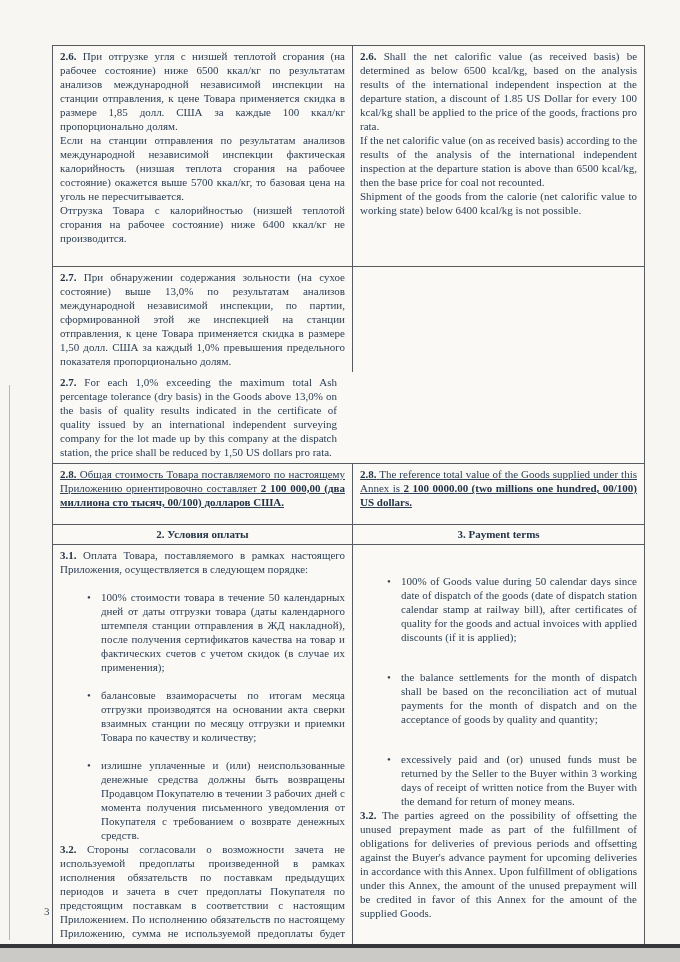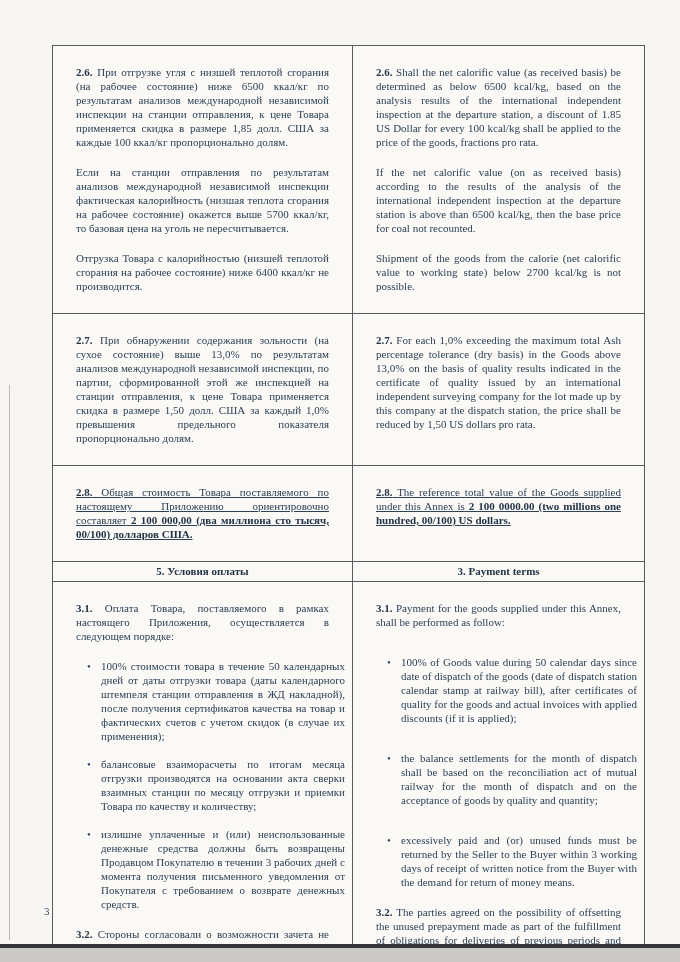--- a/index.html
+++ b/index.html
@@ -23,32 +23,32 @@
   .row{display:flex;border-top:1px solid #565b60;}
   .row:first-child{border-top:none;}
   .cell{
     box-sizing:border-box;
     padding:3px 7px 4px 7px;
     font-size:11px;line-height:14px;
     text-align:justify;
   }
   .cell.left{width:300px;border-right:1px solid #565b60;}
   .cell.right{width:291px;}
-  .cell p{margin:16px;}
+  .cell p{margin:0;}
   .mt-sm{margin-top:3px;}
   .mt-md{margin-top:14px;}
   .mt-lg{margin-top:26px;}
   .mt-xl{margin-top:40px;}
   b,.bold{font-weight:bold;color:#243447;}
   .hdr .cell{
     text-align:center;font-weight:bold;color:#243447;
     padding:2px 4px 3px 4px;
   }
   .r26{min-height:220px;}
-  .r27{min-height:106px;}
+  .r27{min-height:106px;flex-direction:column;}
   .r28{min-height:60px;text-decoration:underline;}
   .r3{min-height:412px;}
   .r41{height:19px;overflow:hidden;}
   .r41 .cell{text-align:left;white-space:nowrap;overflow:hidden;}
   .bullet{display:flex;margin-left:27px;}
   .bullet .dot{width:14px;flex:0 0 14px;font-size:11px;}
   .bullet .bt{flex:1;text-align:justify;}
   .page-number{
     position:absolute;left:44px;top:905px;
     font-size:11px;color:#3a4c60;
@@ -73,21 +73,21 @@
 
     <div class="row r26">
       <div class="cell left">
         <p><b>2.6.</b> <span>При отгрузке угля с низшей теплотой сгорания (на рабочее состояние) ниже 6500 ккал/кг по результатам анализов международной независимой инспекции на станции отправления, к цене Товара применяется скидка в размере 1,85 долл. США за каждые 100 ккал/кг пропорционально долям.</span></p>
         <p class="mt-md">Если на станции отправления по результатам анализов международной независимой инспекции  фактическая калорийность (низшая теплота сгорания на рабочее состояние) окажется выше 5700 ккал/кг, то базовая цена на уголь не пересчитывается.</p>
         <p class="mt-md">Отгрузка Товара с калорийностью (низшей теплотой сгорания на рабочее состояние) ниже 6400 ккал/кг не производится.</p>
       </div>
       <div class="cell right">
         <p><b>2.6.</b> <span>Shall the net calorific value (as received basis) be determined as below 6500 kcal/kg, based on the analysis results of the international independent inspection at the departure station, a discount of 1.85 US Dollar for every 100 kcal/kg shall be applied to the price of the goods, fractions pro rata.</span></p>
         <p class="mt-md">If the net calorific value (on as received basis) according to the results of the analysis of the international independent inspection at the departure station is above than 6500 kcal/kg, then the base price for coal not recounted.</p>
-        <p class="mt-lg">Shipment of the goods from the calorie (net calorific value to working state) below 2700 kcal/kg is not possible.</p>
+        <p class="mt-lg">Shipment of the goods from the calorie (net calorific value to working state) below 6400 kcal/kg is not possible.</p>
       </div>
     </div>
 
     <div class="row r27">
       <div class="cell left">
         <p><b>2.7.</b> <span>При обнаружении содержания зольности (на сухое состояние) выше 13,0% по результатам анализов международной независимой инспекции, по партии, сформированной этой же инспекцией на станции отправления, к цене Товара применяется скидка в размере 1,50 долл. США за каждый 1,0% превышения предельного показателя пропорционально долям.</span></p>
       </div>
       <div class="cell right">
         <p><b>2.7.</b> <span>For each 1,0% exceeding the maximum total Ash percentage tolerance (dry basis) in the Goods above 13,0% on the basis of quality results indicated in the certificate of quality issued by an international independent surveying company for the lot made up by this company at the dispatch station, the price shall be reduced by 1,50 US dollars pro rata.</span></p>
       </div>
@@ -96,21 +96,21 @@
     <div class="row r28">
       <div class="cell left">
         <p><b>2.8.</b> <span>Общая стоимость Товара поставляемого по настоящему Приложению ориентировочно составляет</span> <b>2 100 000,00 (два миллиона сто тысяч, 00/100) долларов США.</b></p>
       </div>
       <div class="cell right">
         <p><b>2.8.</b> <span>The reference total value of the Goods supplied under this Annex is</span> <b>2 100 0000.00 (two millions one hundred, 00/100) US dollars.</b></p>
       </div>
     </div>
 
     <div class="row hdr">
-      <div class="cell left">5. Условия оплаты</div>
+      <div class="cell left">2. Условия оплаты</div>
       <div class="cell right">3. Payment terms</div>
     </div>
 
     <div class="row r3">
       <div class="cell left">
         <p><b>3.1.</b> <span>Оплата Товара, поставляемого в рамках настоящего Приложения, осуществляется в следующем порядке:</span></p>
         <div class="bullet mt-md">
           <span class="dot">•</span>
           <span class="bt">100% стоимости товара в течение 50 календарных дней от даты отгрузки товара (даты календарного штемпеля станции отправления в ЖД накладной), после получения сертификатов качества на товар и фактических счетов с учетом скидок (в случае их применения);</span>
         </div>
@@ -118,28 +118,27 @@
           <span class="dot">•</span>
           <span class="bt">балансовые взаиморасчеты по итогам месяца отгрузки производятся на основании акта сверки взаимных станции по месяцу отгрузки и приемки Товара по качеству и количеству;</span>
         </div>
         <div class="bullet mt-md">
           <span class="dot">•</span>
           <span class="bt">излишне уплаченные и (или) неиспользованные денежные средства должны быть возвращены Продавцом Покупателю в течении 3 рабочих дней с момента получения письменного уведомления от Покупателя с требованием о возврате денежных средств.</span>
         </div>
         <p class="mt-sm"><b>3.2.</b> <span>Стороны согласовали о возможности зачета не используемой предоплаты произведенной в рамках исполнения обязательств по поставкам предыдущих периодов и зачета в счет предоплаты Покупателя по предстоящим  поставкам в соответствии с настоящим Приложением. По исполнению обязательств по настоящему Приложению, сумма не используемой предоплаты будет зачтена в пользу настоящего Приложения на сумму поставляемого Товара.</span></p>
       </div>
       <div class="cell right">
-        <p><b>3.1.</b> <span>Payment for the goods supplied under this Annex, shall be performed as follow:</span></p>
         <div class="bullet mt-lg">
           <span class="dot">•</span>
           <span class="bt">100% of Goods value during 50 calendar days since date of dispatch of the goods (date of dispatch station calendar stamp at railway bill), after certificates of quality for the goods and actual invoices with applied discounts (if it is applied);</span>
         </div>
         <div class="bullet mt-lg">
           <span class="dot">•</span>
-          <span class="bt">the balance settlements for the month of dispatch shall be based on the reconciliation act of mutual railway for the month of dispatch and on the acceptance of goods by quality and quantity;</span>
+          <span class="bt">the balance settlements for the month of dispatch shall be based on the reconciliation act of mutual payments for the month of dispatch and on the acceptance of goods by quality and quantity;</span>
         </div>
         <div class="bullet mt-lg">
           <span class="dot">•</span>
           <span class="bt">excessively paid and (or) unused funds must be returned by the Seller to the Buyer within 3 working days of receipt of written notice from the Buyer with the demand for return of money means.</span>
         </div>
         <p class="mt-xl"><b>3.2.</b> <span>The parties agreed on the possibility of offsetting the unused prepayment made as part of the fulfillment of obligations for deliveries of previous periods and offsetting against the Buyer's advance payment for upcoming deliveries in accordance with this Annex. Upon fulfillment of obligations under this Annex, the amount of the unused prepayment will be credited in favor of this Annex for the amount of the supplied Goods.</span></p>
       </div>
     </div>
 
     <div class="row hdr">

